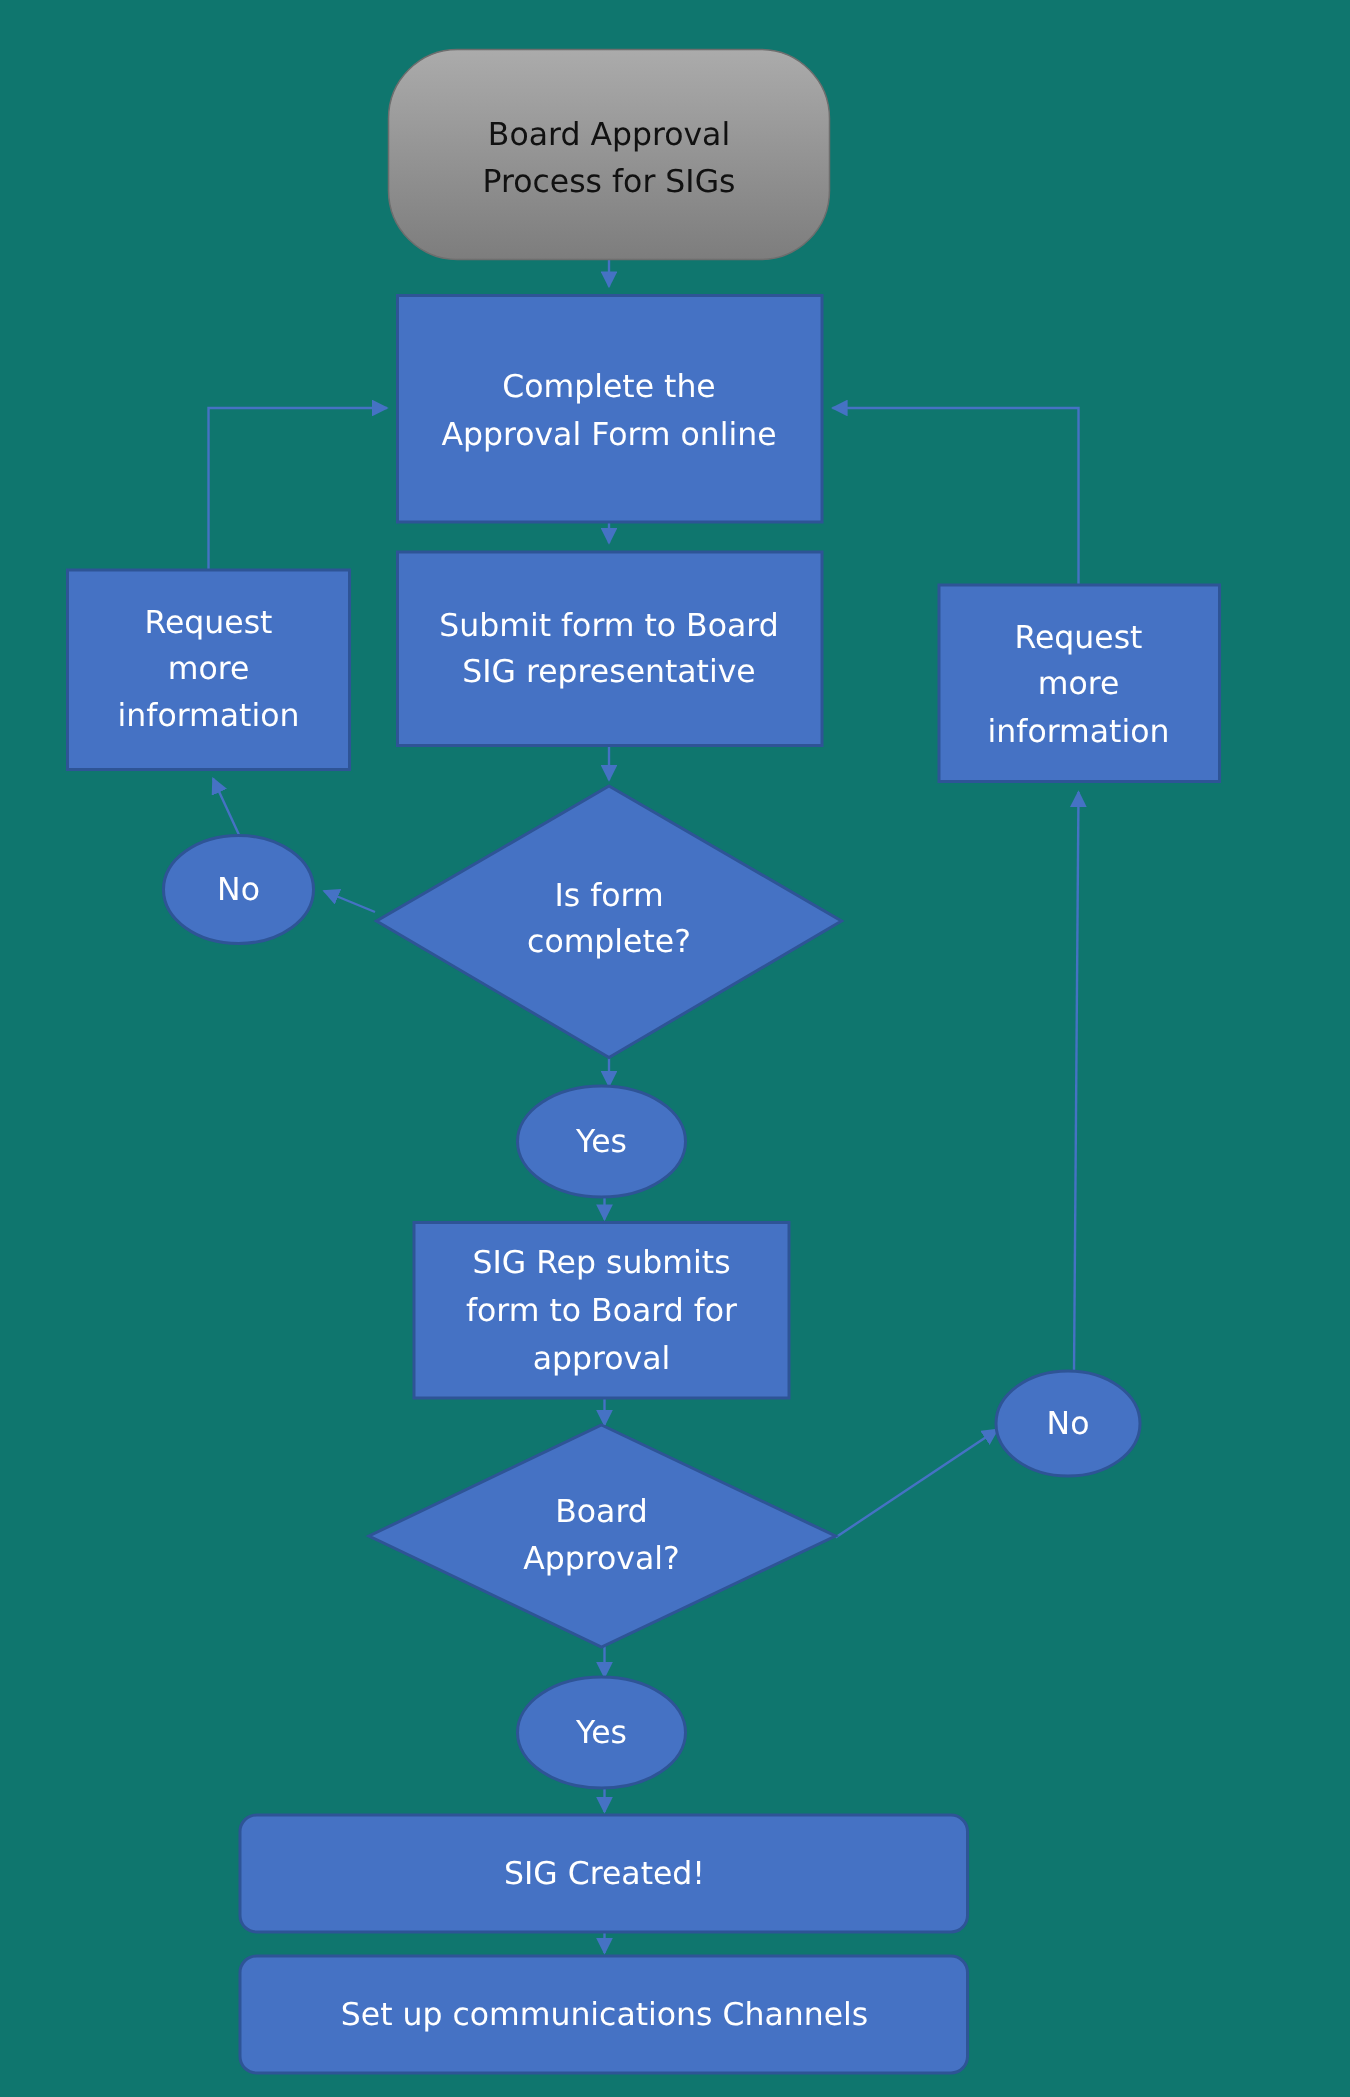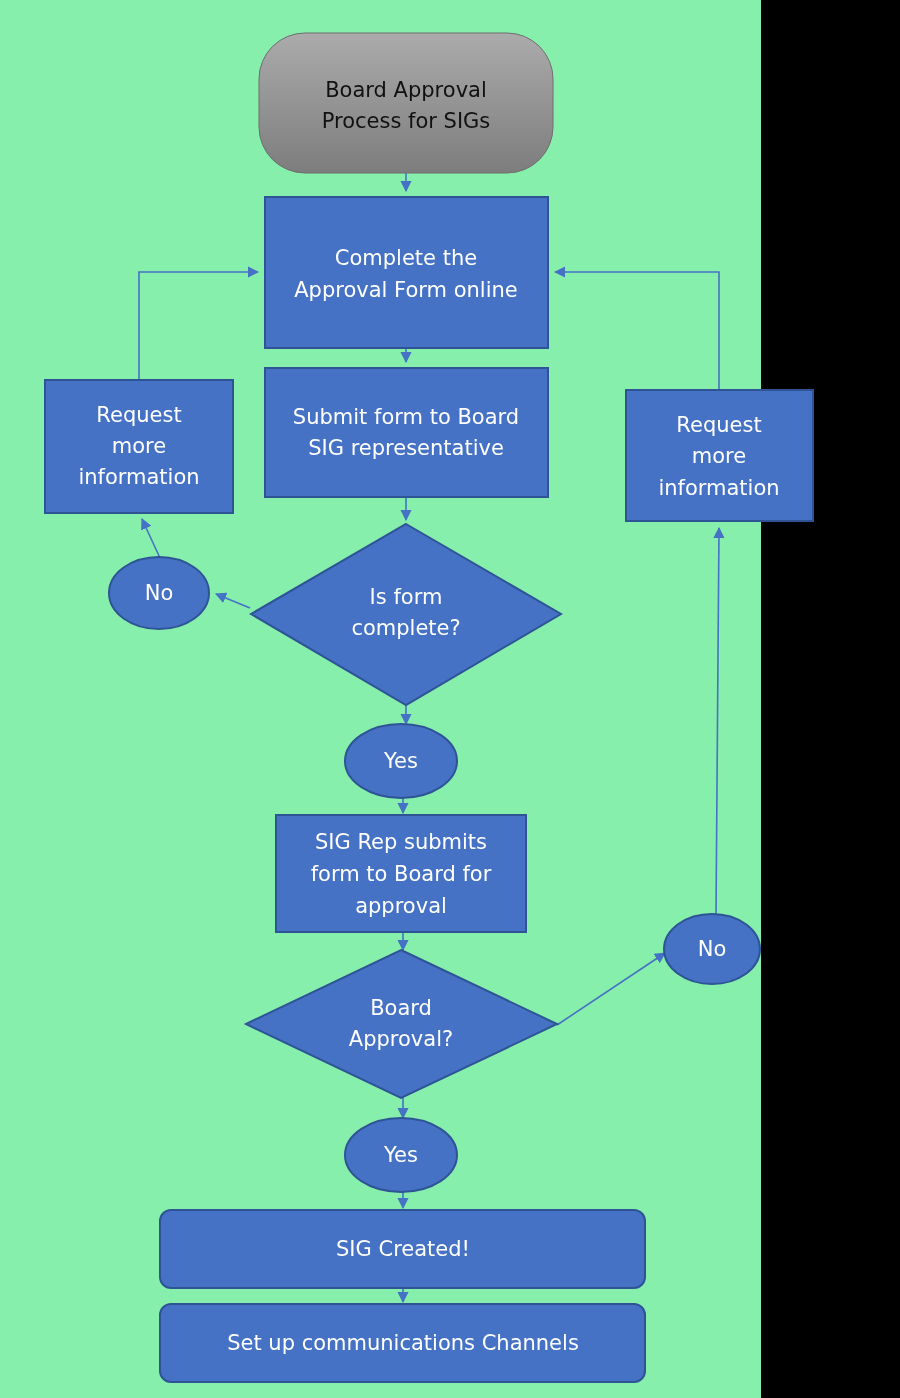--- a/index.html
+++ b/index.html
@@ -9,23 +9,23 @@
     background: #000000;
   }
   body {
     width: 900px;
     height: 1398px;
     overflow: hidden;
     font-family: "DejaVu Sans", sans-serif;
   }
   #flowchart-root {
     position: relative;
-    width: 761px;
+    width: 900px;
     height: 1398px;
-    background: #86efac;
+    background: #0f766e;
     text-align: right;
   }
   svg#flow-svg {
     display: block;
     width: 900px;
     height: 1398px;
   }
   .node-label {
     font-family: "DejaVu Sans", sans-serif;
     font-size: 21px;

